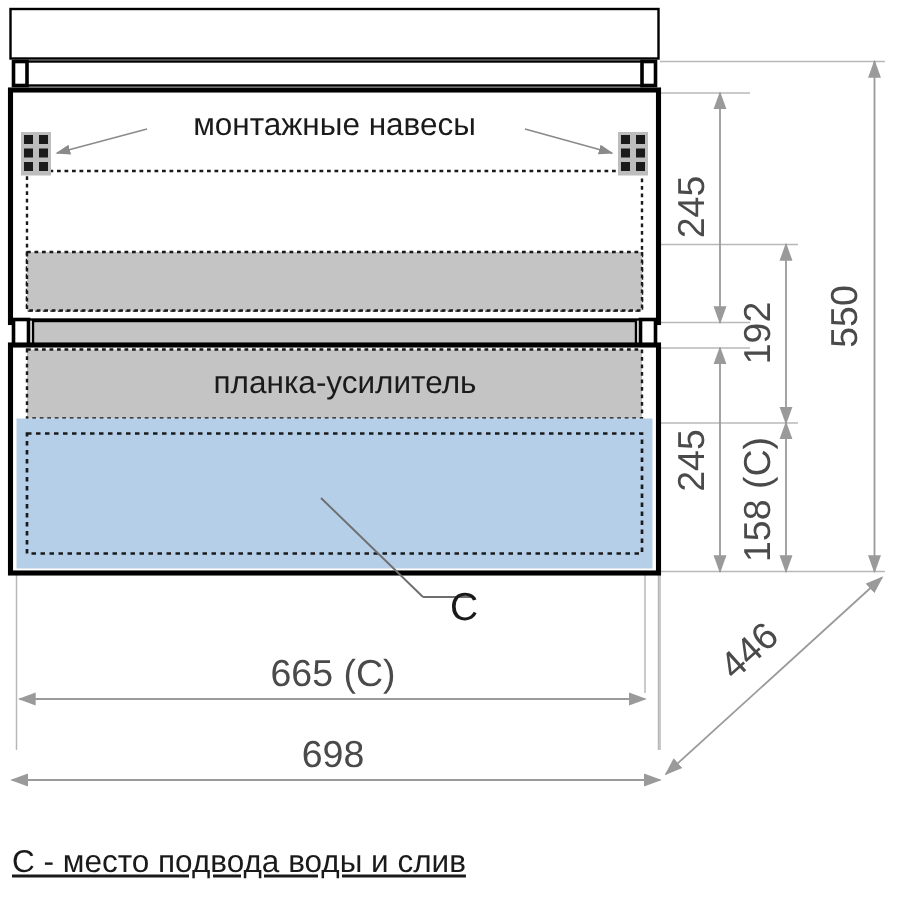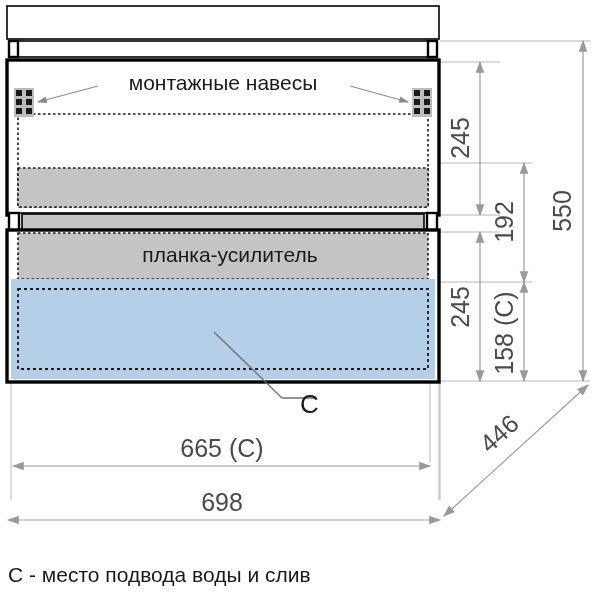--- a/index.html
+++ b/index.html
@@ -23,20 +23,21 @@
   }
   .caption {
     position: absolute;
     left: 8px;
     top: 563px;
     font-size: 21px;
     color: #1a1a1a;
     font-family: "Liberation Sans", sans-serif;
     white-space: nowrap;
     letter-spacing: 0px;
+    text-decoration: underline;
   }
   svg text {
     font-family: "Liberation Sans", sans-serif;
     fill: #4a4a4a;
   }
   svg text.partlabel {
     fill: #1a1a1a;
   }
 </style>
 </head>

